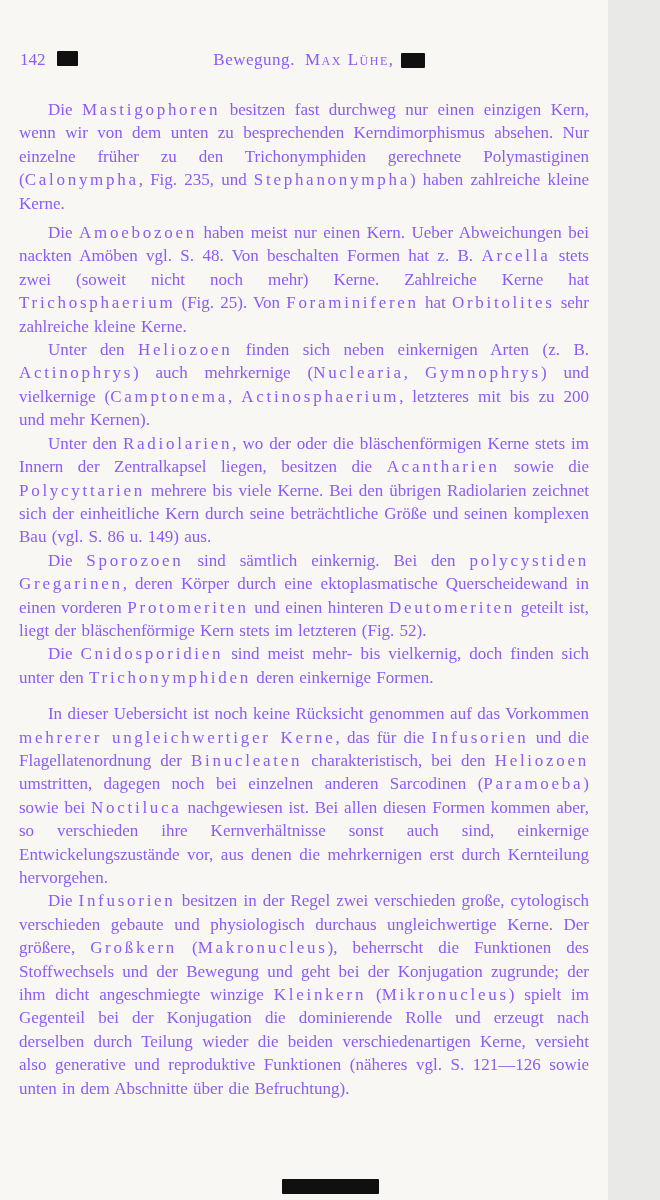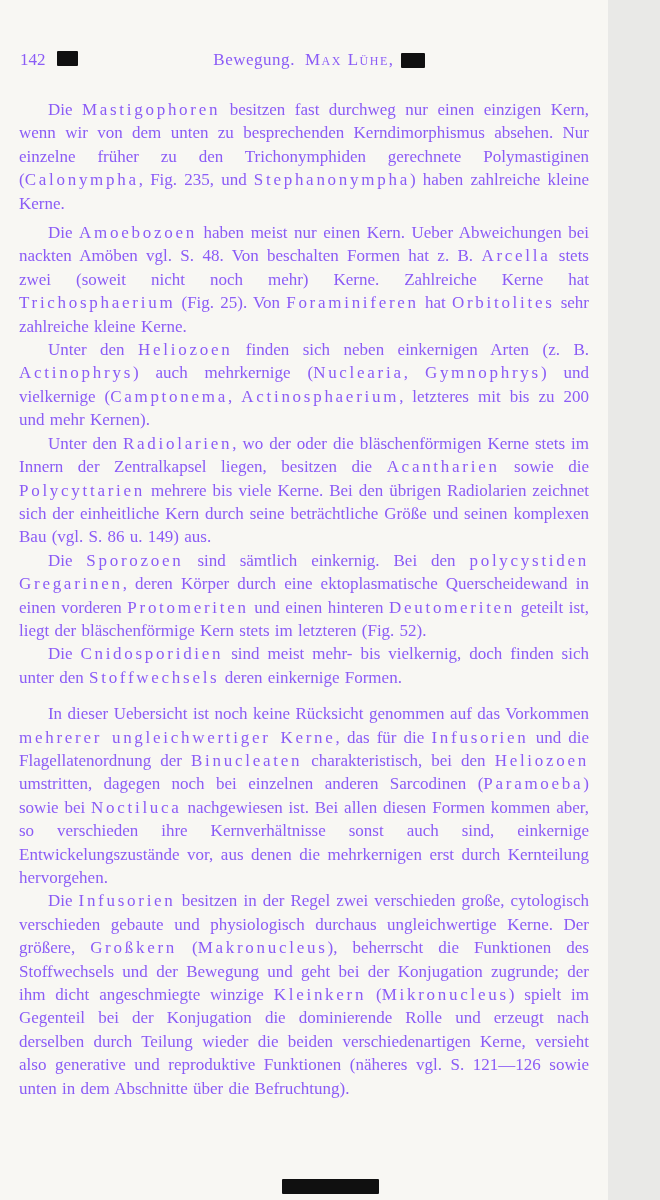--- a/index.html
+++ b/index.html
@@ -75,21 +75,21 @@
       <span>Bewegung.</span><span class="head-author">Max Lühe,</span>
     </div>
   </div>
 
   <div class="page-body">
       <p class="para indent gap-s"><span>Die </span><span class="sperr">Mastigophoren</span><span> besitzen fast durchweg nur einen einzigen Kern, wenn wir von dem unten zu besprechenden Kerndimorphismus absehen. Nur einzelne früher zu den Trichonymphiden gerechnete Polymastiginen (</span><span class="sperr">Calonympha</span><span>, Fig. 235, und </span><span class="sperr">Stephanonympha</span><span>) haben zahlreiche kleine Kerne.</span></p>
       <p class="para indent gap-s"><span>Die </span><span class="sperr">Amoebozoen</span><span> haben meist nur einen Kern. Ueber Abweichungen bei nackten Amöben vgl. S. 48. Von beschalten Formen hat z. B. </span><span class="sperr">Arcella</span><span> stets zwei (soweit nicht noch mehr) Kerne. Zahlreiche Kerne hat </span><span class="sperr">Trichosphaerium</span><span> (Fig. 25). Von </span><span class="sperr">Foraminiferen</span><span> hat </span><span class="sperr">Orbitolites</span><span> sehr zahlreiche kleine Kerne.</span></p>
       <p class="para indent"><span>Unter den </span><span class="sperr">Heliozoen</span><span> finden sich neben einkernigen Arten (z. B. </span><span class="sperr">Actinophrys</span><span>) auch mehrkernige (</span><span class="sperr">Nuclearia</span><span>, </span><span class="sperr">Gymnophrys</span><span>) und vielkernige (</span><span class="sperr">Camptonema</span><span>, </span><span class="sperr">Actinosphaerium</span><span>, letzteres mit bis zu 200 und mehr Kernen).</span></p>
       <p class="para indent"><span>Unter den </span><span class="sperr">Radiolarien</span><span>, wo der oder die bläschenförmigen Kerne stets im Innern der Zentralkapsel liegen, besitzen die </span><span class="sperr">Acantharien</span><span> sowie die </span><span class="sperr">Polycyttarien</span><span> mehrere bis viele Kerne. Bei den übrigen Radiolarien zeichnet sich der einheitliche Kern durch seine beträchtliche Größe und seinen komplexen Bau (vgl. S. 86 u. 149) aus.</span></p>
       <p class="para indent"><span>Die </span><span class="sperr">Sporozoen</span><span> sind sämtlich einkernig. Bei den </span><span class="sperr">polycystiden Gregarinen</span><span>, deren Körper durch eine ektoplasmatische Querscheidewand in einen vorderen </span><span class="sperr">Protomeriten</span><span> und einen hinteren </span><span class="sperr">Deutomeriten</span><span> geteilt ist, liegt der bläschenförmige Kern stets im letzteren (Fig. 52).</span></p>
-      <p class="para indent"><span>Die </span><span class="sperr">Cnidosporidien</span><span> sind meist mehr- bis vielkernig, doch finden sich unter den </span><span class="sperr">Stoffwechsels</span><span> deren einkernige Formen.</span></p>
+      <p class="para indent"><span>Die </span><span class="sperr">Cnidosporidien</span><span> sind meist mehr- bis vielkernig, doch finden sich unter den </span><span class="sperr">Trichonymphiden</span><span> deren einkernige Formen.</span></p>
       <p class="para indent gap-l"><span>In dieser Uebersicht ist noch keine Rücksicht genommen auf das Vorkommen </span><span class="sperr">mehrerer ungleichwertiger Kerne</span><span>, das für die </span><span class="sperr">Infusorien</span><span> und die Flagellatenordnung der </span><span class="sperr">Binucleaten</span><span> charakteristisch, bei den </span><span class="sperr">Heliozoen</span><span> umstritten, dagegen noch bei einzelnen anderen Sarcodinen (</span><span class="sperr">Paramoeba</span><span>) sowie bei </span><span class="sperr">Noctiluca</span><span> nachgewiesen ist. Bei allen diesen Formen kommen aber, so verschieden ihre Kernverhältnisse sonst auch sind, einkernige Entwickelungszustände vor, aus denen die mehrkernigen erst durch Kernteilung hervorgehen.</span></p>
       <p class="para indent"><span>Die </span><span class="sperr">Infusorien</span><span> besitzen in der Regel zwei verschieden große, cytologisch verschieden gebaute und physiologisch durchaus ungleichwertige Kerne. Der größere, </span><span class="sperr">Großkern</span><span> (</span><span class="sperr">Makronucleus</span><span>), beherrscht die Funktionen des Stoffwechsels und der Bewegung und geht bei der Konjugation zugrunde; der ihm dicht angeschmiegte winzige </span><span class="sperr">Kleinkern</span><span> (</span><span class="sperr">Mikronucleus</span><span>) spielt im Gegenteil bei der Konjugation die dominierende Rolle und erzeugt nach derselben durch Teilung wieder die beiden verschiedenartigen Kerne, versieht also generative und reproduktive Funktionen (näheres vgl. S. 121—126 sowie unten in dem Abschnitte über die Befruchtung).</span></p>
     </div>
 
   <div class="ink-mark" style="left:626px; top:8px;  width:34px; height:20px;"></div>
   <div class="ink-mark" style="left:57px;  top:51px; width:21px; height:15px;"></div>
   <div class="ink-mark" style="left:401px; top:53px; width:24px; height:15px;"></div>
   <div class="ink-mark" style="left:632px; top:179px; width:26px; height:14px;"></div>
   <div class="ink-mark" style="left:633px; top:282px; width:25px; height:14px;"></div>
   <div class="ink-mark" style="left:634px; top:387px; width:24px; height:14px;"></div>

